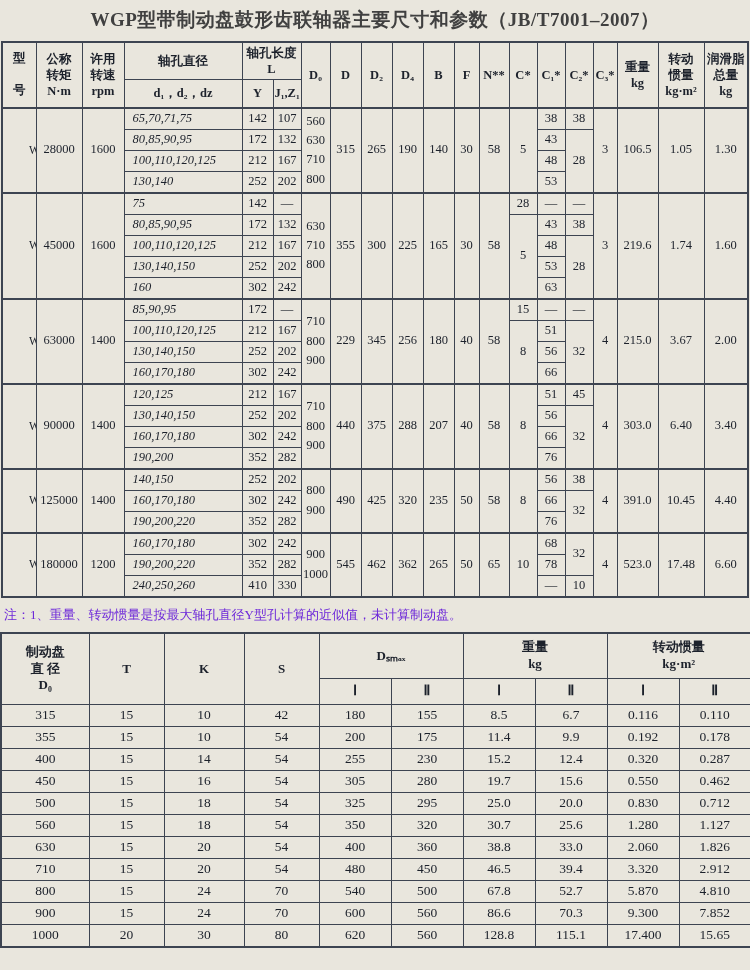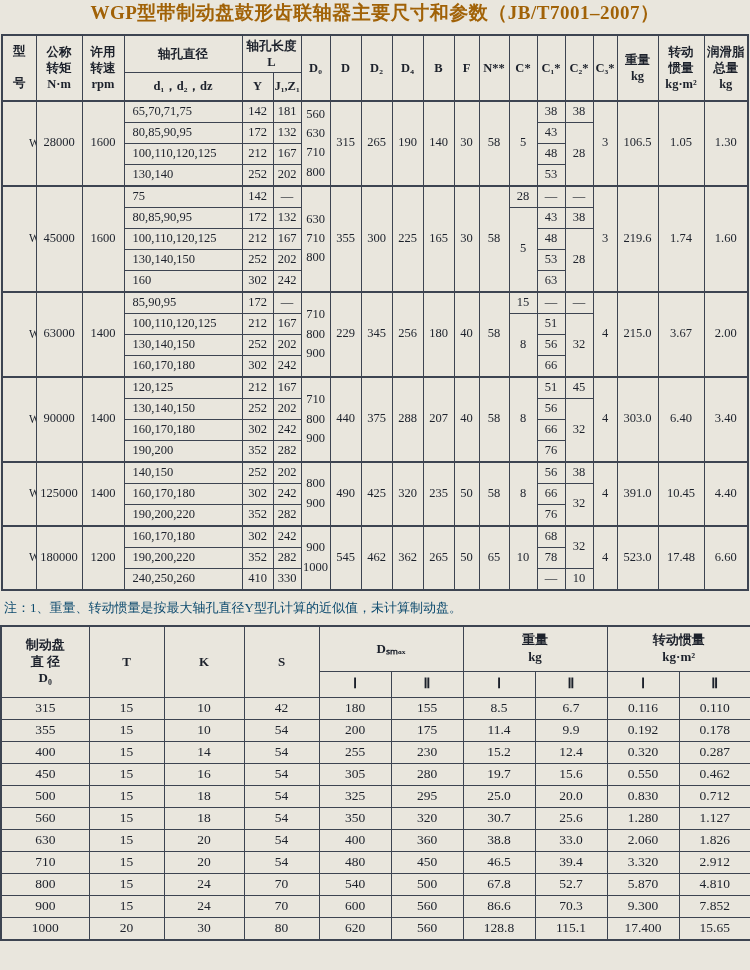--- a/index.html
+++ b/index.html
@@ -7,22 +7,23 @@
     width:750px; height:970px;
     background:#e9e6dd;
     font-family:"Liberation Serif", serif;
     color:#1c212b;
     overflow:hidden;
   }
   .title {
     text-align:center;
     font-size:19px;
     font-weight:bold;
+    padding-top:7px;
     letter-spacing:0.5px;
-    color:#a16207;
+    color:#404040;
   }
   table { border-collapse:collapse; table-layout:fixed; }
   th, td {
     border:1px solid #3d4451;
     text-align:center;
     vertical-align:middle;
     padding:0 1px;
     overflow:hidden;
   }
   th {
@@ -36,28 +37,28 @@
   #t1 thead tr:first-child th { height:34px; }
   #t1 thead tr:last-child th { height:26px;margin-top:29px; }
   #t1 th.spread { line-height:2.55; }
   #t1 td {
     height:20px;
     font-size:12.5px;
     line-height:1.1;
   }
   #t1 td[data-name="cell-model"] { font-size:11.5px; letter-spacing:-0.3px;padding-left:26px; }
   #t1 td.stack { white-space:pre-line; line-height:1.55; }
-  #t1 td.bore { text-align:left; padding-left:8px; }
+  #t1 td.bore { text-align:left; padding-left:8px;font-style:italic; }
   #t1 tr.group-start td { border-top:2px solid #3d4451; }
   
   .notes {
     font-size:13px;
     line-height:1.48;
     padding:7px 4px 6px 4px;
-    color:#0c4a6e;
+    color:#6d28d9;
   }
   .note-line { white-space:nowrap; }
   .note-line.indent { padding-left:26px; }
   
   #t2 { width:750px; margin:2px auto 0; border:2px solid #3d4451; }
   #t2 thead tr:first-child th { height:44px; font-size:13px; }
   #t2 thead tr:last-child th { height:25px; font-size:14px; }
   #t2 td {
     height:21px;
     font-size:13.5px;
@@ -132,21 +133,21 @@
         <th data-name="col-header-length-jz">J₁,Z₁</th>
       </tr>
     </thead>
     <tbody data-name="table1-body">
         <tr class="group-start">
           <td rowspan="4" data-name="cell-model">WGP9</td>
           <td rowspan="4" data-name="cell-torque">28000</td>
           <td rowspan="4" data-name="cell-speed">1600</td>
           <td class="bore" data-name="cell-bore">65,70,71,75</td>
           <td data-name="cell-length-y">142</td>
-          <td data-name="cell-length-jz">181</td>
+          <td data-name="cell-length-jz">107</td>
           <td rowspan="4" class="stack" data-name="cell-d0">560
 630
 710
 800</td>
           <td rowspan="4" data-name="cell-d">315</td>
           <td rowspan="4" data-name="cell-d2">265</td>
           <td rowspan="4" data-name="cell-d4">190</td>
           <td rowspan="4" data-name="cell-b">140</td>
           <td rowspan="4" data-name="cell-f">30</td>
           <td rowspan="4" data-name="cell-n">58</td>

